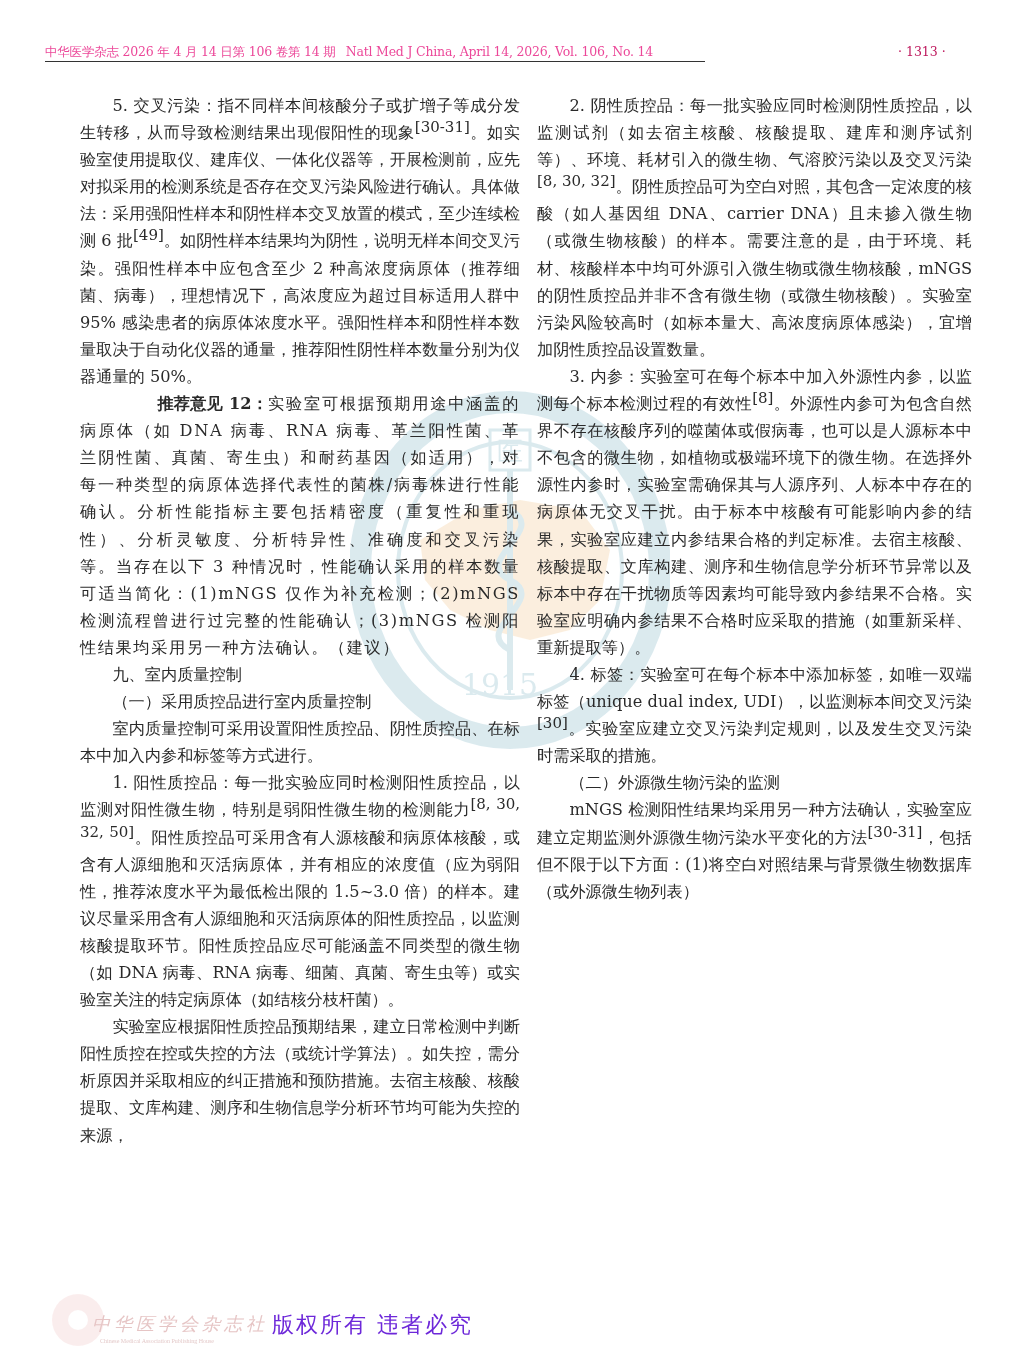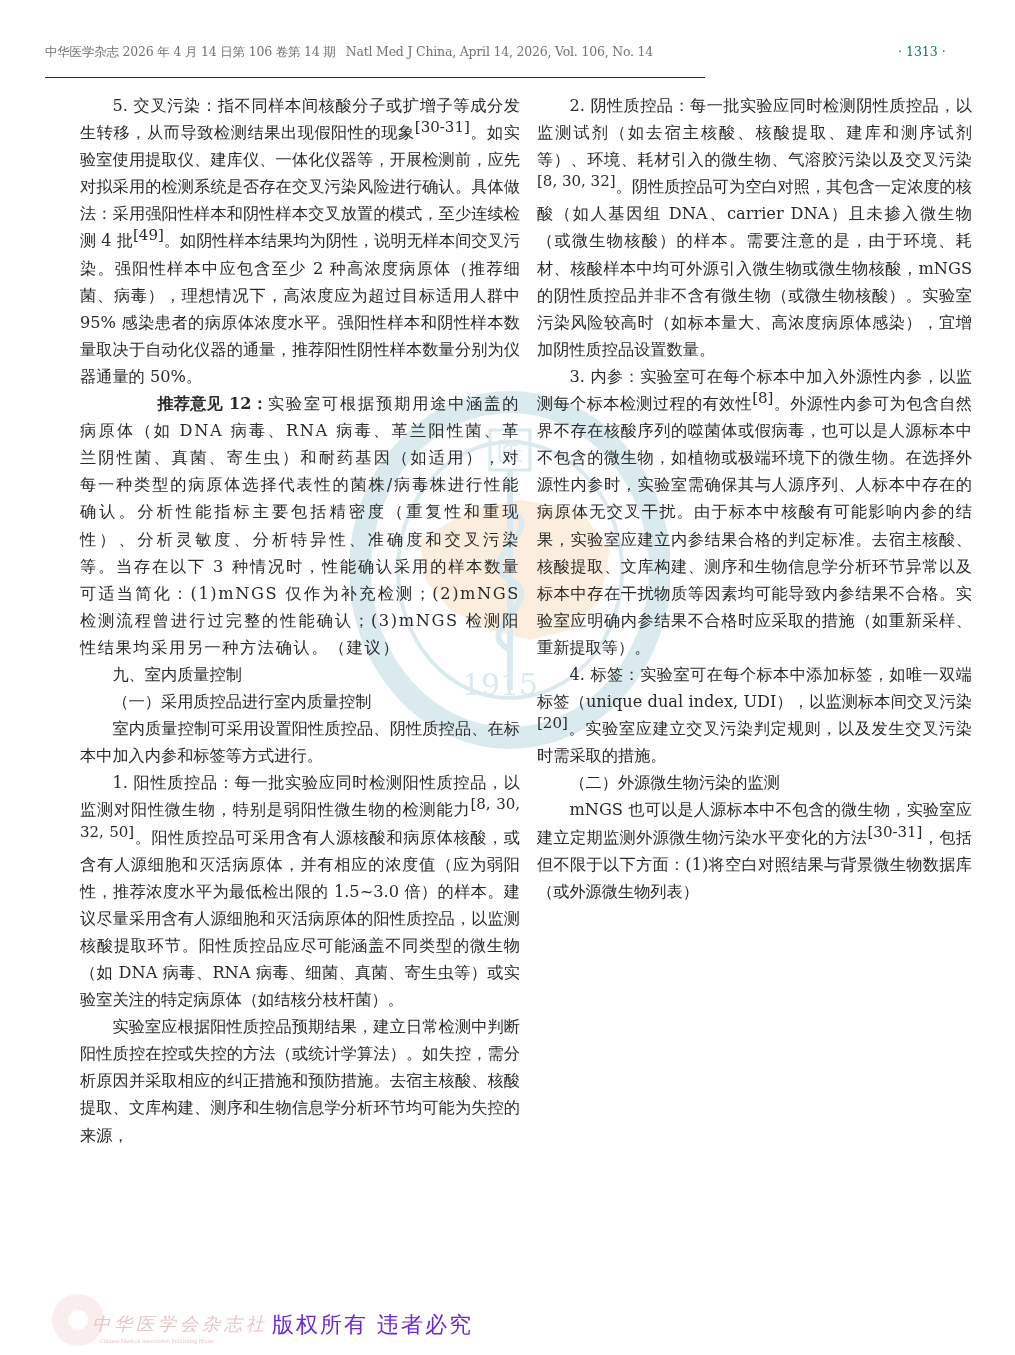--- a/index.html
+++ b/index.html
@@ -3,26 +3,26 @@
   <meta charset="utf-8">
   <style>
     html, body { margin: 0; padding: 0; background: #ffffff; }
     body {
       width: 1015px; height: 1355px; position: relative; overflow: hidden;
       font-family: "DejaVu Serif", "Liberation Serif", serif;
       color: #2a2a2a;
     }
     .header {
       position: absolute; left: 45px; top: 44px; width: 660px;
-      font-size: 12.5px; color: #737373; border-bottom: 1px solid #333;
-      padding-bottom: 16px; white-space: nowrap; letter-spacing: -0.2px;
+      font-size: 12.5px; color: #ec4899; border-bottom: 1px solid #333;
+      padding-bottom: 0; white-space: nowrap; letter-spacing: -0.2px;
     }
     .header .en { margin-left: 10px; }
     .pagenum {
-      position: absolute; left: 898px; top: 44px; font-size: 12.5px; color: #0f766e;
+      position: absolute; left: 898px; top: 44px; font-size: 12.5px; color: #be185d;
       white-space: nowrap;
     }
     .col {
       position: absolute; top: 92px; width: 440px;
       font-size: 16.2px; line-height: 27.1px; text-align: justify;
     }
     .col.left { left: 80px; }
     .col.right { left: 537px; width: 435px; }
     .p { margin: 0; text-indent: 2em; }
     .p.noindent { text-indent: 0; }
@@ -64,35 +64,35 @@
   <ellipse cx="160" cy="180" rx="112" ry="128" fill="none" stroke="#7fb5c6" stroke-width="4"></ellipse>
   <path d="M70 150 L120 120 L170 110 L230 120 L260 160 L250 210 L220 240 L180 250 L140 240 L100 220 L75 190 Z" fill="#f3c68a"></path>
   <line x1="160" y1="80" x2="160" y2="300" stroke="#7fb5c6" stroke-width="6"></line>
   <path d="M160 120 C200 140 120 170 160 190 C200 210 120 240 160 260" fill="none" stroke="#7fb5c6" stroke-width="6"></path>
   <rect x="140" y="40" width="40" height="40" fill="none" stroke="#7fb5c6" stroke-width="3"></rect>
   <text x="160" y="70" text-anchor="middle" font-size="26" fill="#7fb5c6" font-family="DejaVu Sans, sans-serif">医</text>
   <text x="150" y="305" text-anchor="middle" font-size="30" fill="#7fb5c6" font-family="DejaVu Serif, serif">1915</text>
 </svg>
 
 <div class="col left">
-  <p class="p"><span>5. 交叉污染：指不同样本间核酸分子或扩增子等成分发生转移，从而导致检测结果出现假阳性的现象</span><sup>[30-31]</sup><span>。如实验室使用提取仪、建库仪、一体化仪器等，开展检测前，应先对拟采用的检测系统是否存在交叉污染风险进行确认。具体做法：采用强阳性样本和阴性样本交叉放置的模式，至少连续检测 4 批</span><sup>[49]</sup><span>。如阴性样本结果均为阴性，说明无样本间交叉污染。强阳性样本中应包含至少 2 种高浓度病原体（推荐细菌、病毒），理想情况下，高浓度应为超过目标适用人群中 95% 感染患者的病原体浓度水平。强阳性样本和阴性样本数量取决于自动化仪器的通量，推荐阳性阴性样本数量分别为仪器通量的 50%。</span></p>
+  <p class="p"><span>5. 交叉污染：指不同样本间核酸分子或扩增子等成分发生转移，从而导致检测结果出现假阳性的现象</span><sup>[30-31]</sup><span>。如实验室使用提取仪、建库仪、一体化仪器等，开展检测前，应先对拟采用的检测系统是否存在交叉污染风险进行确认。具体做法：采用强阳性样本和阴性样本交叉放置的模式，至少连续检测 6 批</span><sup>[49]</sup><span>。如阴性样本结果均为阴性，说明无样本间交叉污染。强阳性样本中应包含至少 2 种高浓度病原体（推荐细菌、病毒），理想情况下，高浓度应为超过目标适用人群中 95% 感染患者的病原体浓度水平。强阳性样本和阴性样本数量取决于自动化仪器的通量，推荐阳性阴性样本数量分别为仪器通量的 50%。</span></p>
   <p class="p rec"><span class="rec-label">推荐意见 12：</span><span>实验室可根据预期用途中涵盖的病原体（如 DNA 病毒、RNA 病毒、革兰阳性菌、革兰阴性菌、真菌、寄生虫）和耐药基因（如适用），对每一种类型的病原体选择代表性的菌株/病毒株进行性能确认。分析性能指标主要包括精密度（重复性和重现性）、分析灵敏度、分析特异性、准确度和交叉污染等。当存在以下 3 种情况时，性能确认采用的样本数量可适当简化：(1)mNGS 仅作为补充检测；(2)mNGS 检测流程曾进行过完整的性能确认；(3)mNGS 检测阳性结果均采用另一种方法确认。（建议）</span></p>
   <p class="p">九、室内质量控制</p>
   <p class="p">（一）采用质控品进行室内质量控制</p>
   <p class="p">室内质量控制可采用设置阳性质控品、阴性质控品、在标本中加入内参和标签等方式进行。</p>
   <p class="p"><span>1. 阳性质控品：每一批实验应同时检测阳性质控品，以监测对阳性微生物，特别是弱阳性微生物的检测能力</span><sup>[8, 30, 32, 50]</sup><span>。阳性质控品可采用含有人源核酸和病原体核酸，或含有人源细胞和灭活病原体，并有相应的浓度值（应为弱阳性，推荐浓度水平为最低检出限的 1.5~3.0 倍）的样本。建议尽量采用含有人源细胞和灭活病原体的阳性质控品，以监测核酸提取环节。阳性质控品应尽可能涵盖不同类型的微生物（如 DNA 病毒、RNA 病毒、细菌、真菌、寄生虫等）或实验室关注的特定病原体（如结核分枝杆菌）。</span></p>
   <p class="p">实验室应根据阳性质控品预期结果，建立日常检测中判断阳性质控在控或失控的方法（或统计学算法）。如失控，需分析原因并采取相应的纠正措施和预防措施。去宿主核酸、核酸提取、文库构建、测序和生物信息学分析环节均可能为失控的来源，</p>
 </div>
 
 <div class="col right">
   <p class="p"><span>2. 阴性质控品：每一批实验应同时检测阴性质控品，以监测试剂（如去宿主核酸、核酸提取、建库和测序试剂等）、环境、耗材引入的微生物、气溶胶污染以及交叉污染</span><sup>[8, 30, 32]</sup><span>。阴性质控品可为空白对照，其包含一定浓度的核酸（如人基因组 DNA、carrier DNA）且未掺入微生物（或微生物核酸）的样本。需要注意的是，由于环境、耗材、核酸样本中均可外源引入微生物或微生物核酸，mNGS 的阴性质控品并非不含有微生物（或微生物核酸）。实验室污染风险较高时（如标本量大、高浓度病原体感染），宜增加阴性质控品设置数量。</span></p>
   <p class="p"><span>3. 内参：实验室可在每个标本中加入外源性内参，以监测每个标本检测过程的有效性</span><sup>[8]</sup><span>。外源性内参可为包含自然界不存在核酸序列的噬菌体或假病毒，也可以是人源标本中不包含的微生物，如植物或极端环境下的微生物。在选择外源性内参时，实验室需确保其与人源序列、人标本中存在的病原体无交叉干扰。由于标本中核酸有可能影响内参的结果，实验室应建立内参结果合格的判定标准。去宿主核酸、核酸提取、文库构建、测序和生物信息学分析环节异常以及标本中存在干扰物质等因素均可能导致内参结果不合格。实验室应明确内参结果不合格时应采取的措施（如重新采样、重新提取等）。</span></p>
-  <p class="p"><span>4. 标签：实验室可在每个标本中添加标签，如唯一双端标签（unique dual index, UDI），以监测标本间交叉污染</span><sup>[20]</sup><span>。实验室应建立交叉污染判定规则，以及发生交叉污染时需采取的措施。</span></p>
+  <p class="p"><span>4. 标签：实验室可在每个标本中添加标签，如唯一双端标签（unique dual index, UDI），以监测标本间交叉污染</span><sup>[30]</sup><span>。实验室应建立交叉污染判定规则，以及发生交叉污染时需采取的措施。</span></p>
   <p class="p">（二）外源微生物污染的监测</p>
-  <p class="p"><span>mNGS 也可以是人源标本中不包含的微生物，实验室应建立定期监测外源微生物污染水平变化的方法</span><sup>[30-31]</sup><span>，包括但不限于以下方面：(1)将空白对照结果与背景微生物数据库（或外源微生物列表）</span></p>
+  <p class="p"><span>mNGS 检测阳性结果均采用另一种方法确认，实验室应建立定期监测外源微生物污染水平变化的方法</span><sup>[30-31]</sup><span>，包括但不限于以下方面：(1)将空白对照结果与背景微生物数据库（或外源微生物列表）</span></p>
 </div>
 
 <svg class="footer-logo" viewBox="0 0 60 60">
   <circle cx="30" cy="30" r="26" fill="#e8a0a0"></circle>
   <circle cx="30" cy="30" r="10" fill="#ffffff"></circle>
 </svg>
 <div class="footer-text">中华医学会杂志社</div>
 <div class="footer-sub">Chinese Medical Association Publishing House</div>
 <div class="footer-copy">版权所有 违者必究</div>
 

